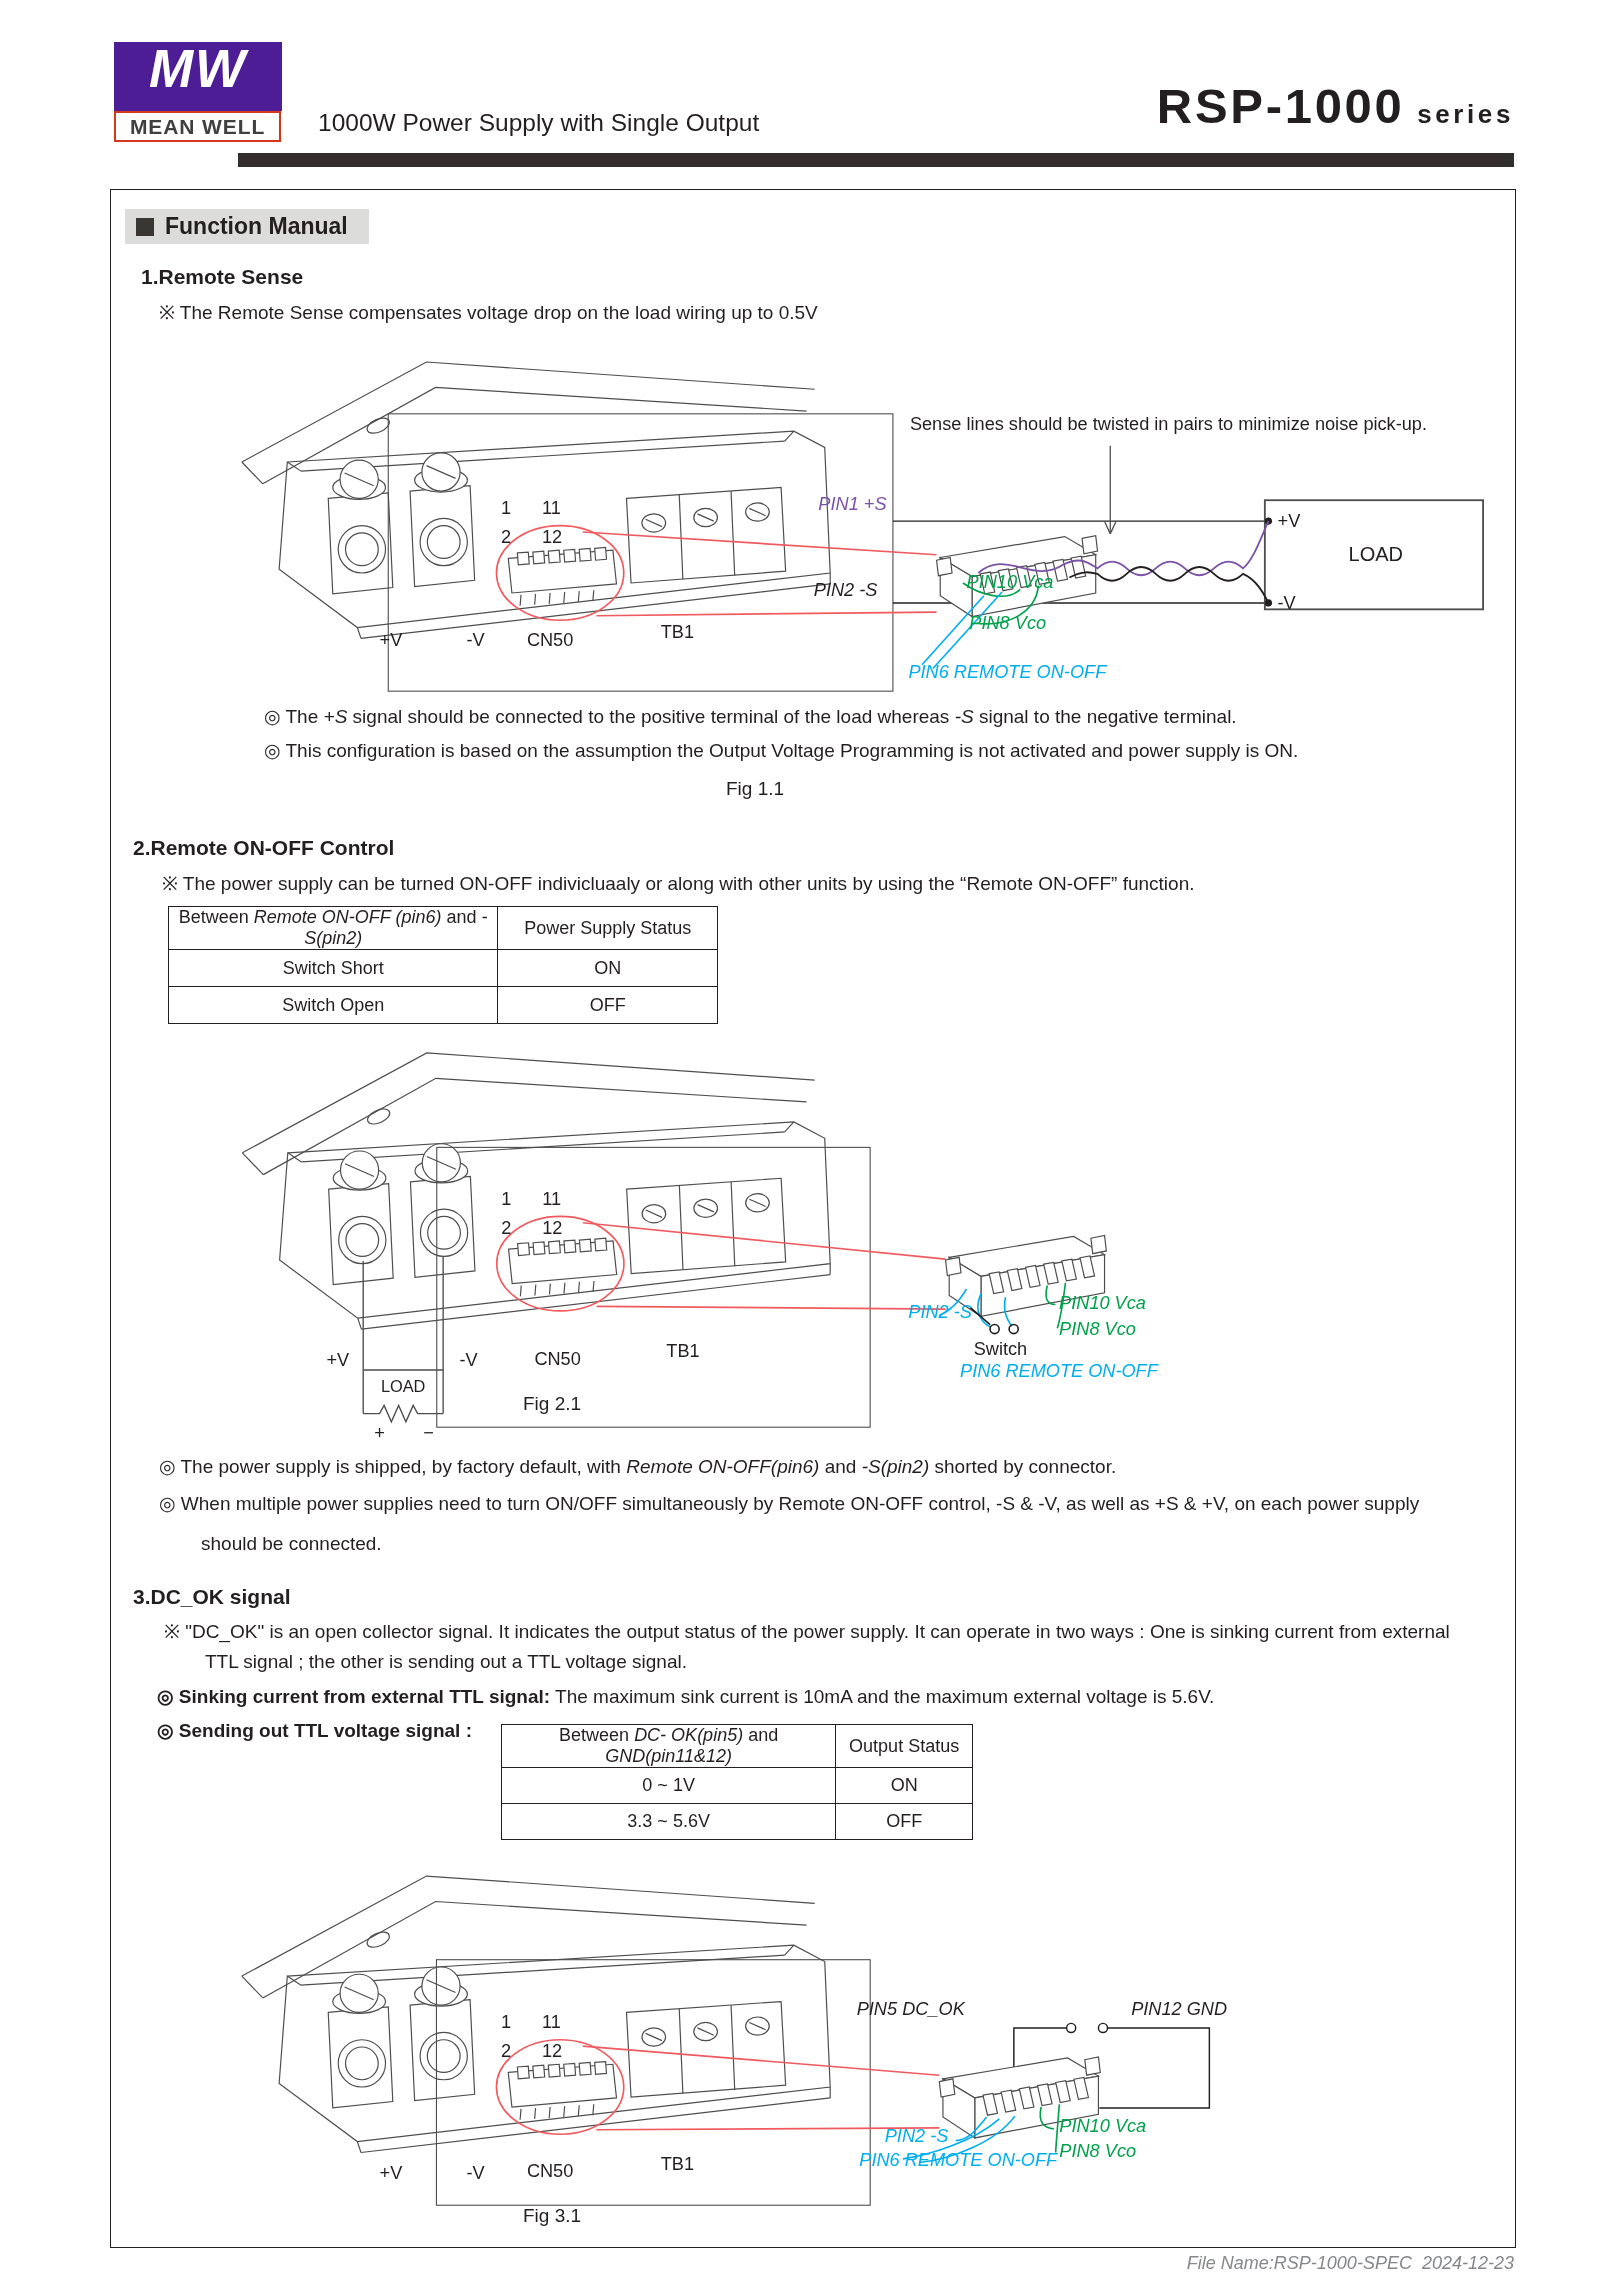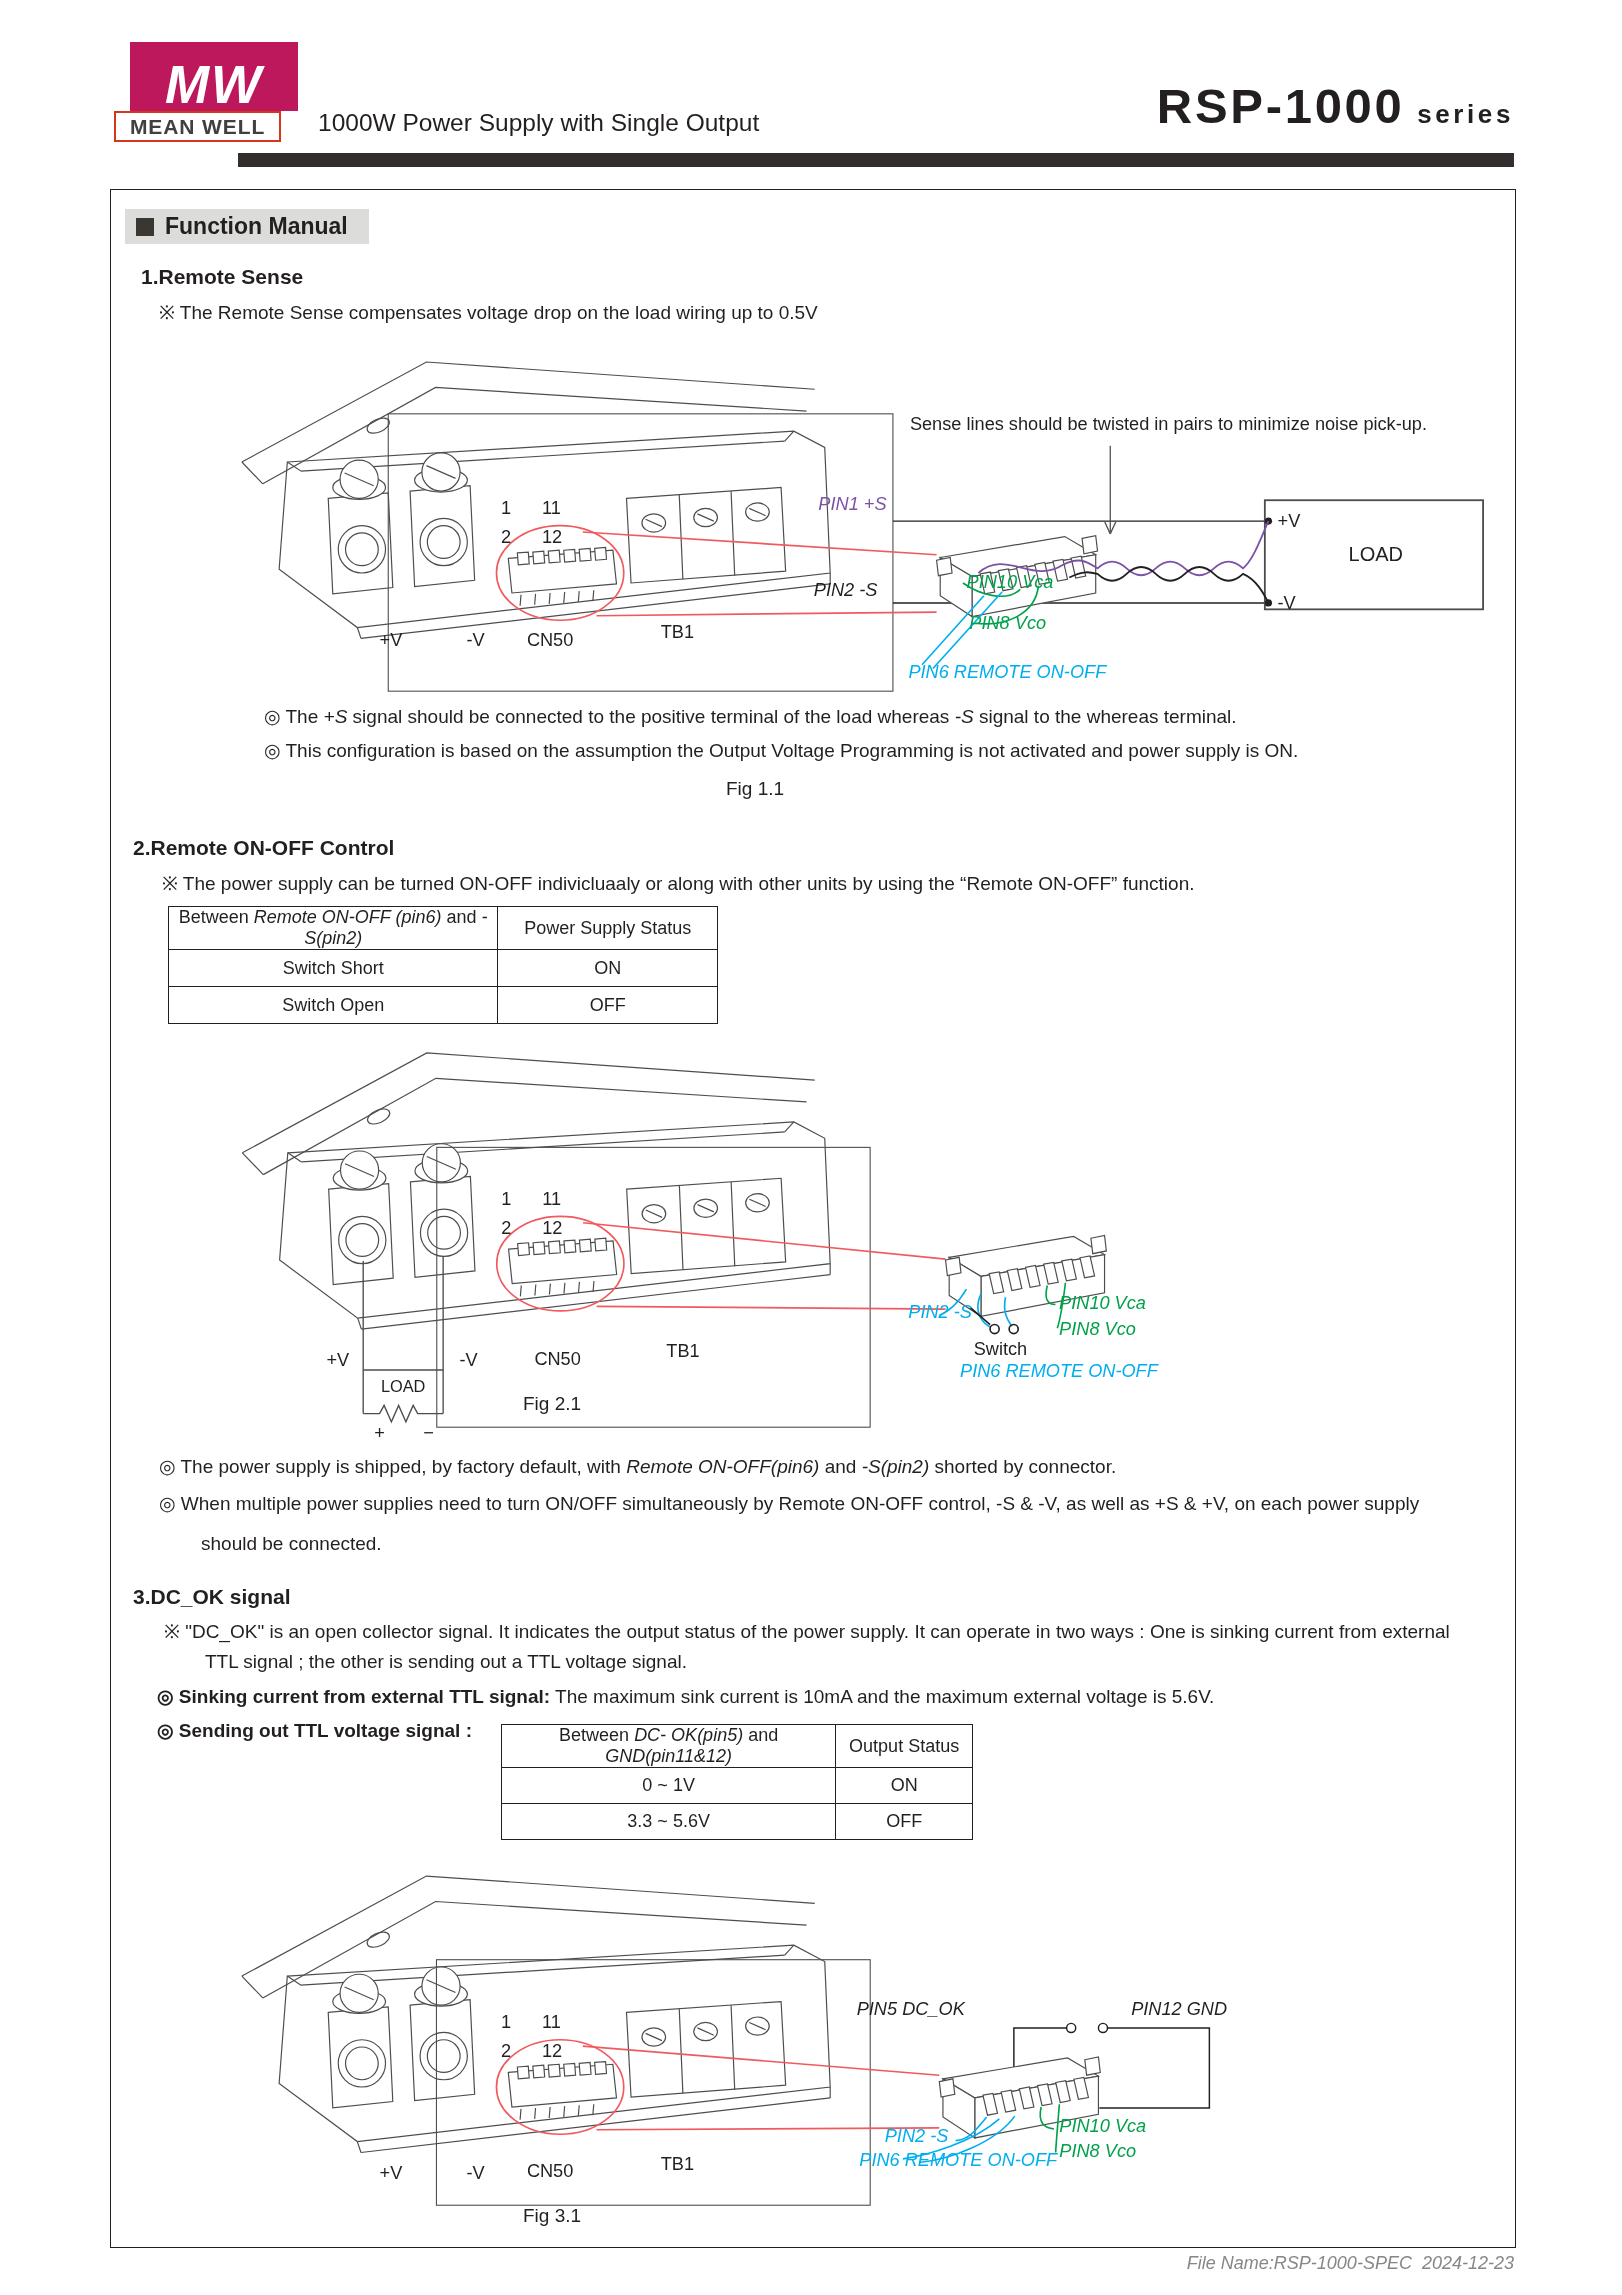--- a/index.html
+++ b/index.html
@@ -1,20 +1,20 @@
 <!DOCTYPE html>
 <html style="font-size:14.5px"><head>
 <meta charset="utf-8">
 <style>
   html,body{margin:0;padding:0;background:#ffffff;}
   body{width:1623px;height:2296px;position:relative;font-family:"Liberation Sans",sans-serif;color:#231F20;}
   .abs{position:absolute;}
   
   .logo{left:114px;top:42px;width:168px;height:105px;}
-  .logo-top{width:168px;height:69px;background:#be185d;display:flex;align-items:flex-end;justify-content:center;margin-left:16px;}
+  .logo-top{width:168px;height:69px;background:#4c1d95;display:flex;align-items:flex-start;justify-content:center;}
   .logo-mw{color:#fff;font-size:53px;font-weight:bold;font-style:italic;letter-spacing:1.8px;line-height:1;}
   .logo-band{width:163px;height:27px;border:2.7px solid #D5371D;background:#fff;display:flex;align-items:center;justify-content:center;}
   .logo-brand{color:#404040;font-weight:bold;font-size:21px;letter-spacing:0.9px;}
   .doc-title{left:318px;top:109px;font-size:24.5px;color:#231F20;}
   .series-wrap{left:1062px;top:78px;width:452px;text-align:right;white-space:nowrap;}
   .series-name{font-size:49px;font-weight:bold;letter-spacing:2.7px;margin-top:12px;}
   .series-word{font-size:26px;font-weight:bold;letter-spacing:3.6px;margin-left:12.7px;}
   .hdr-bar{left:238px;top:153px;width:1276px;height:13.6px;background:#332E2B;}
   
   .frame{left:110px;top:189px;width:1404px;height:2057px;border:1.8px solid #231F20;}
@@ -180,21 +180,21 @@
     <text x="878" y="370" class="pinlab" fill="#00AEEF">PIN6 REMOTE ON-OFF</text>
 
     <text x="1164" y="98" class="dlab" text-anchor="middle">Sense lines should be twisted in pairs to minimize noise pick-up.</text>
     <g stroke="#4d4d4d" stroke-width="1.4">
       <line x1="1100" y1="115" x2="1100" y2="210"></line>
       <line x1="1094" y1="199" x2="1100" y2="212"></line>
       <line x1="1106" y1="199" x2="1100" y2="212"></line>
     </g>
   </svg>
 
-  <div class="abs body-text bullet" style="left:264px;top:705px;"><span>◎ The </span><i>+S</i><span> signal should be connected to the positive terminal of the load whereas </span><i>-S</i><span> signal to the whereas terminal.</span></div>
+  <div class="abs body-text bullet" style="left:264px;top:705px;"><span>◎ The </span><i>+S</i><span> signal should be connected to the positive terminal of the load whereas </span><i>-S</i><span> signal to the negative terminal.</span></div>
   <div class="abs body-text" style="left:264px;top:739px;">◎ This configuration is based on the assumption the Output Voltage Programming is not activated and power supply is ON.</div>
   <div class="abs caption" style="left:726px;top:778px;">Fig 1.1</div>
 
   <div class="abs h2" style="left:133px;top:836px;">2.Remote ON-OFF Control</div>
   <div class="abs body-text" style="left:162px;top:870px;">※ The power supply can be turned ON-OFF indivicluaaly or along with other units by using the “Remote ON-OFF” function.</div>
 
   <table class="abs tbl t1" style="left:168px;top:906px;width:550px;">
     <colgroup>
         <col style="width:330px;">
         <col style="width:220px;">

